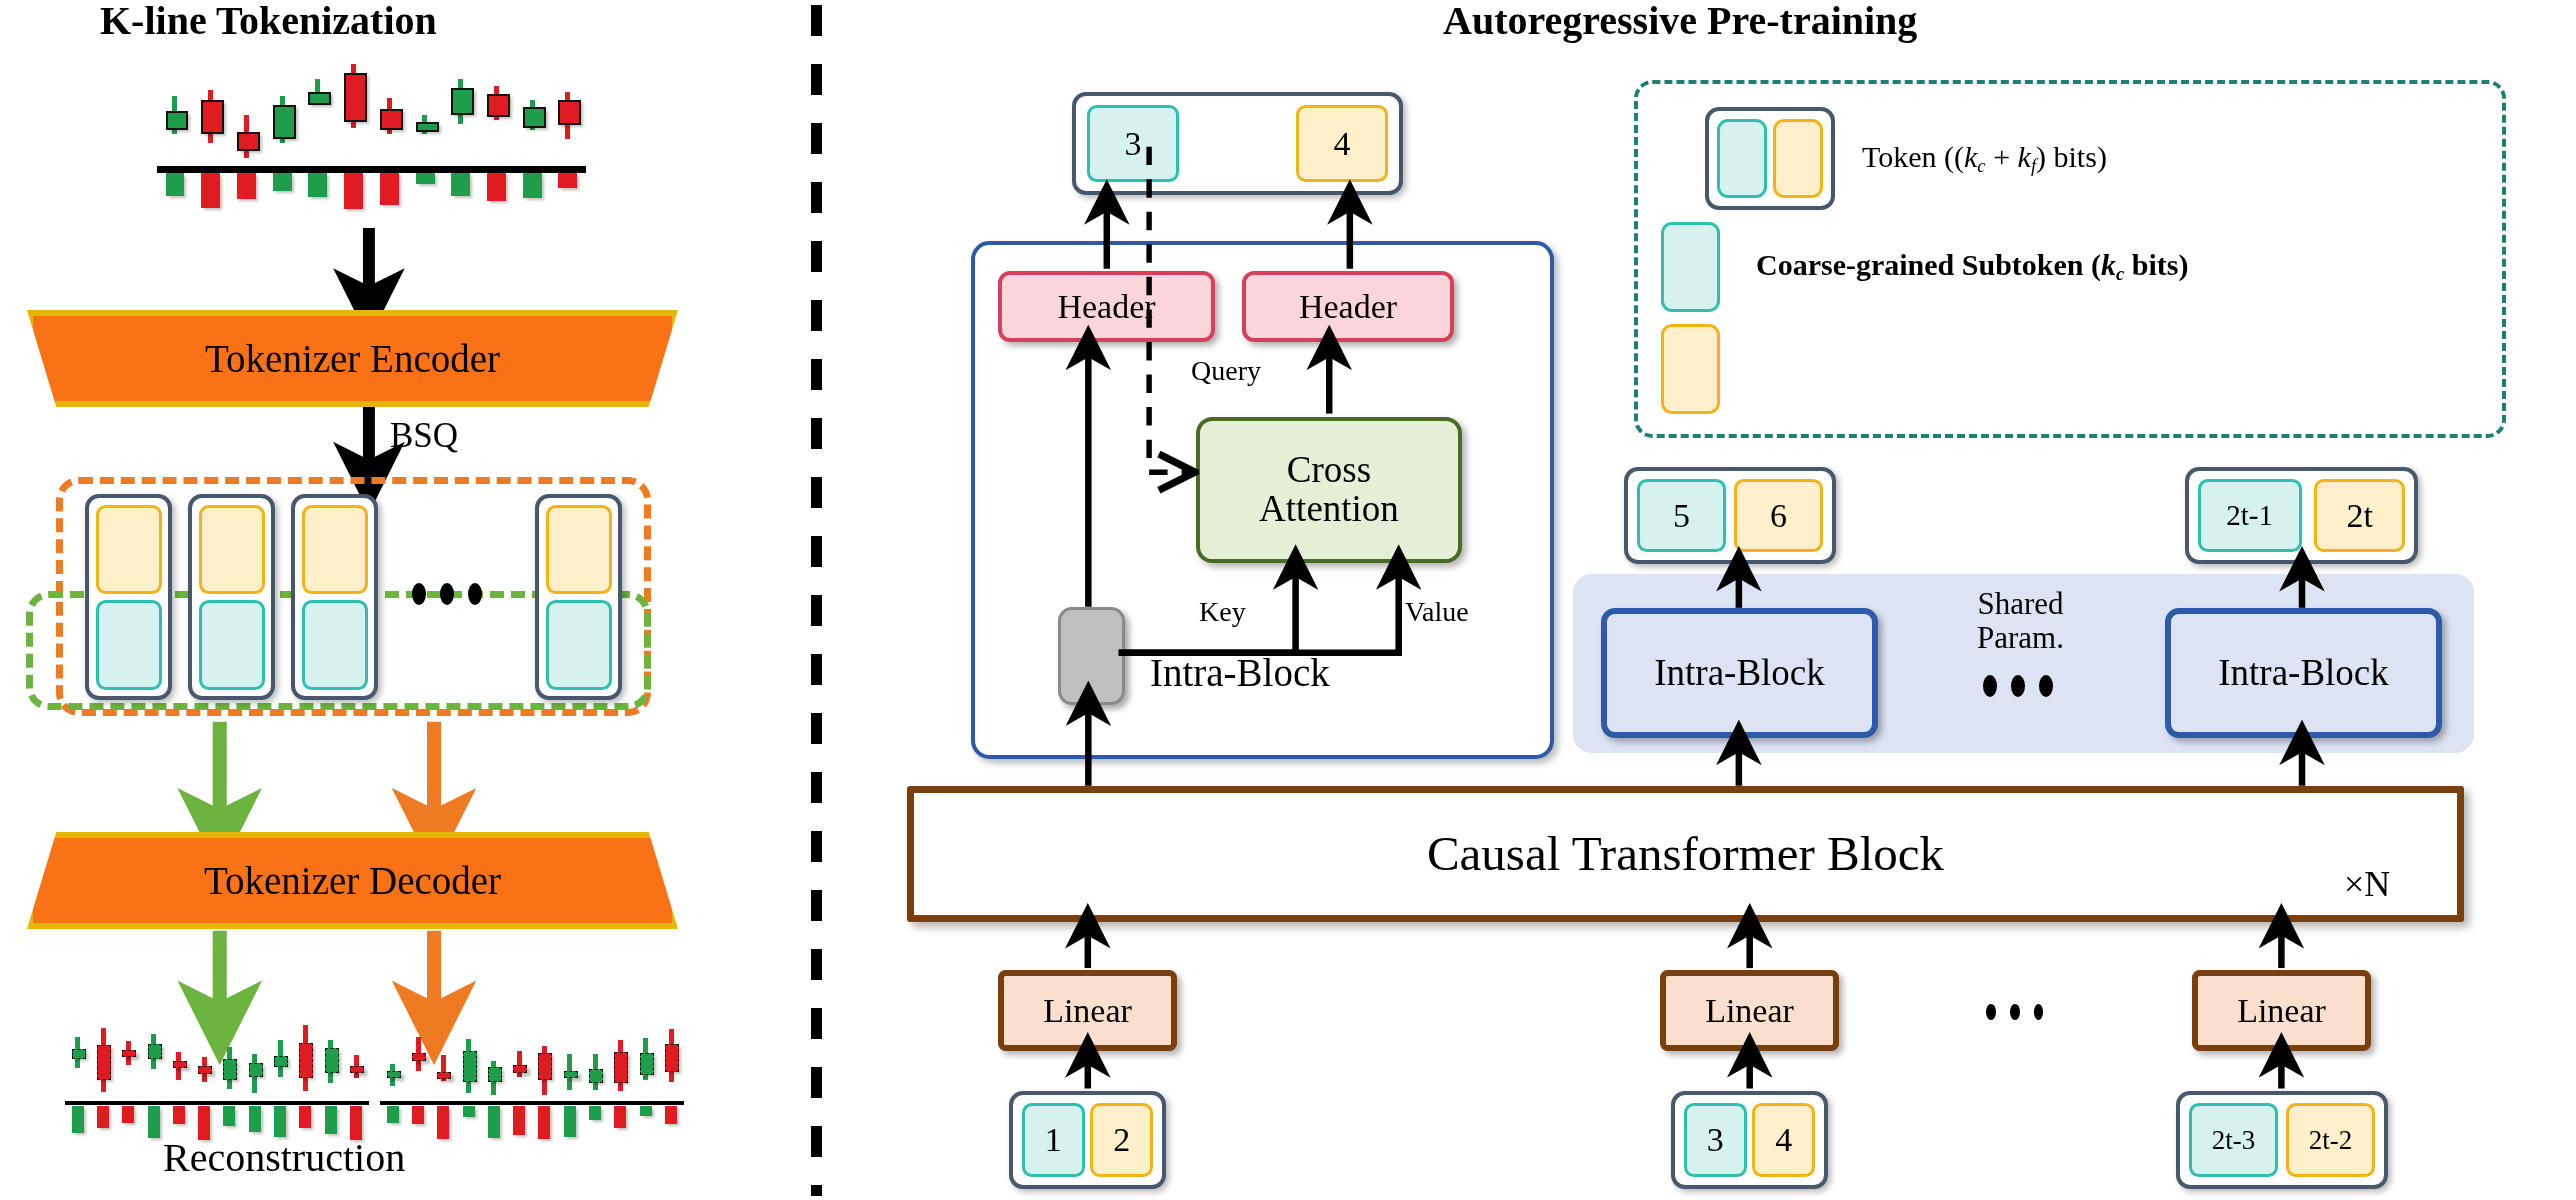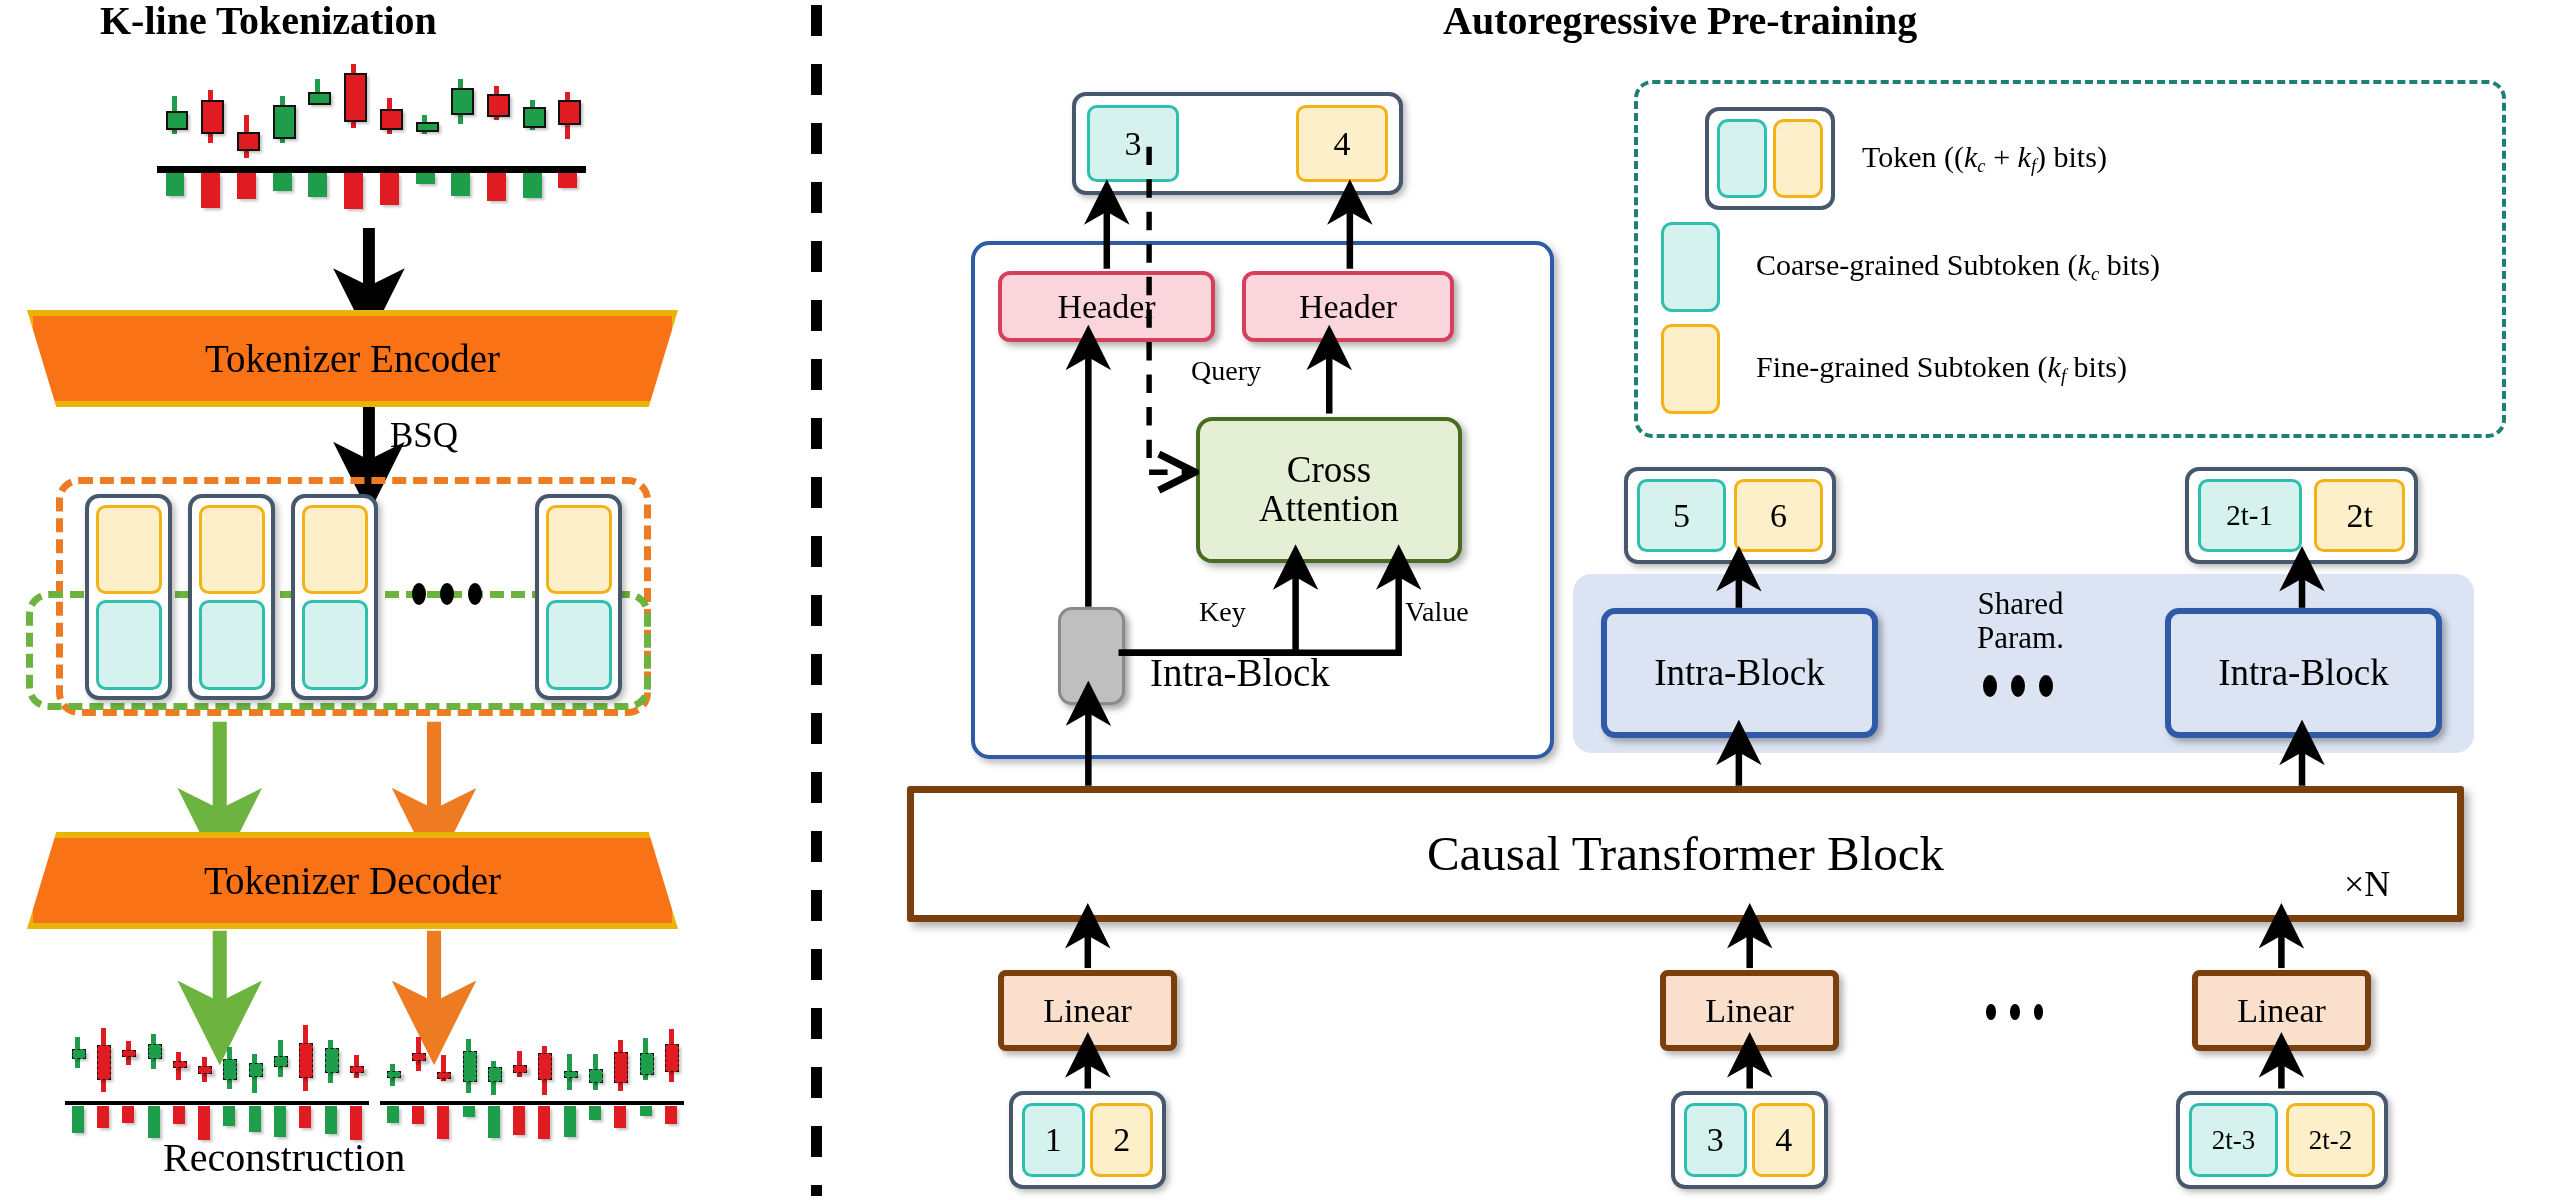--- a/index.html
+++ b/index.html
@@ -329,32 +329,29 @@
 <div class="abs leg-row" style="left:1661px;top:107px;width:803px;height:103px;padding-left:44px;">
   <div class="leg-tok" style="width:130px;height:103px;gap:5.4px;padding:7.6px;">
     <div class="leg-swatch-c" style="width:50%;height:100%;"></div>
     <div class="leg-swatch-f" style="width:50%;height:100%;"></div>
   </div>
   <div class="leg-text" style="margin-left:27px;">
     Token ((<i class="mi">k</i><sub><i class="mi">c</i></sub> + <i class="mi">k</i><sub><i class="mi">f</i></sub>) bits)
   </div>
 </div>
 
-<div class="abs leg-row" style="left:1661px;top:222px;width:803px;height:90px;">
+<div class="abs leg-row" style="left:1661px;top:222px;width:803px;height:90px;font-weight:bold;">
   <div class="leg-swatch-c" style="width:59px;height:90px;"></div>
   <div class="leg-text" style="margin-left:36px;">
     Coarse-grained Subtoken (<i class="mi">k</i><sub><i class="mi">c</i></sub> bits)
   </div>
 </div>
 
 <div class="abs leg-row" style="left:1661px;top:324px;width:803px;height:90px;">
   <div class="leg-swatch-f" style="width:59px;height:90px;"></div>
-  <div class="leg-text" style="margin-left:36px;">
-    Fine-grained Subtoken (<i class="mi">k</i><sub><i class="mi">f</i></sub> bits)
-  </div>
 </div>
 
 <div class="abs tok" style="left:1624px;top:467px;width:212px;height:97px;justify-content:space-between;padding:7.6px 8.7px;">
   <div class="sub coarse" style="width:48%;height:100%;">5</div>
   <div class="sub fine" style="width:48%;height:100%;">6</div>
 </div>
 <div class="abs tok" style="left:2185px;top:467px;width:233px;height:97px;justify-content:space-between;padding:7.6px 8.7px;">
   <div class="sub coarse" style="width:50%;height:100%;font-size:29px;">2t-1</div>
   <div class="sub fine" style="width:44%;height:100%;">2t</div>
 </div>

